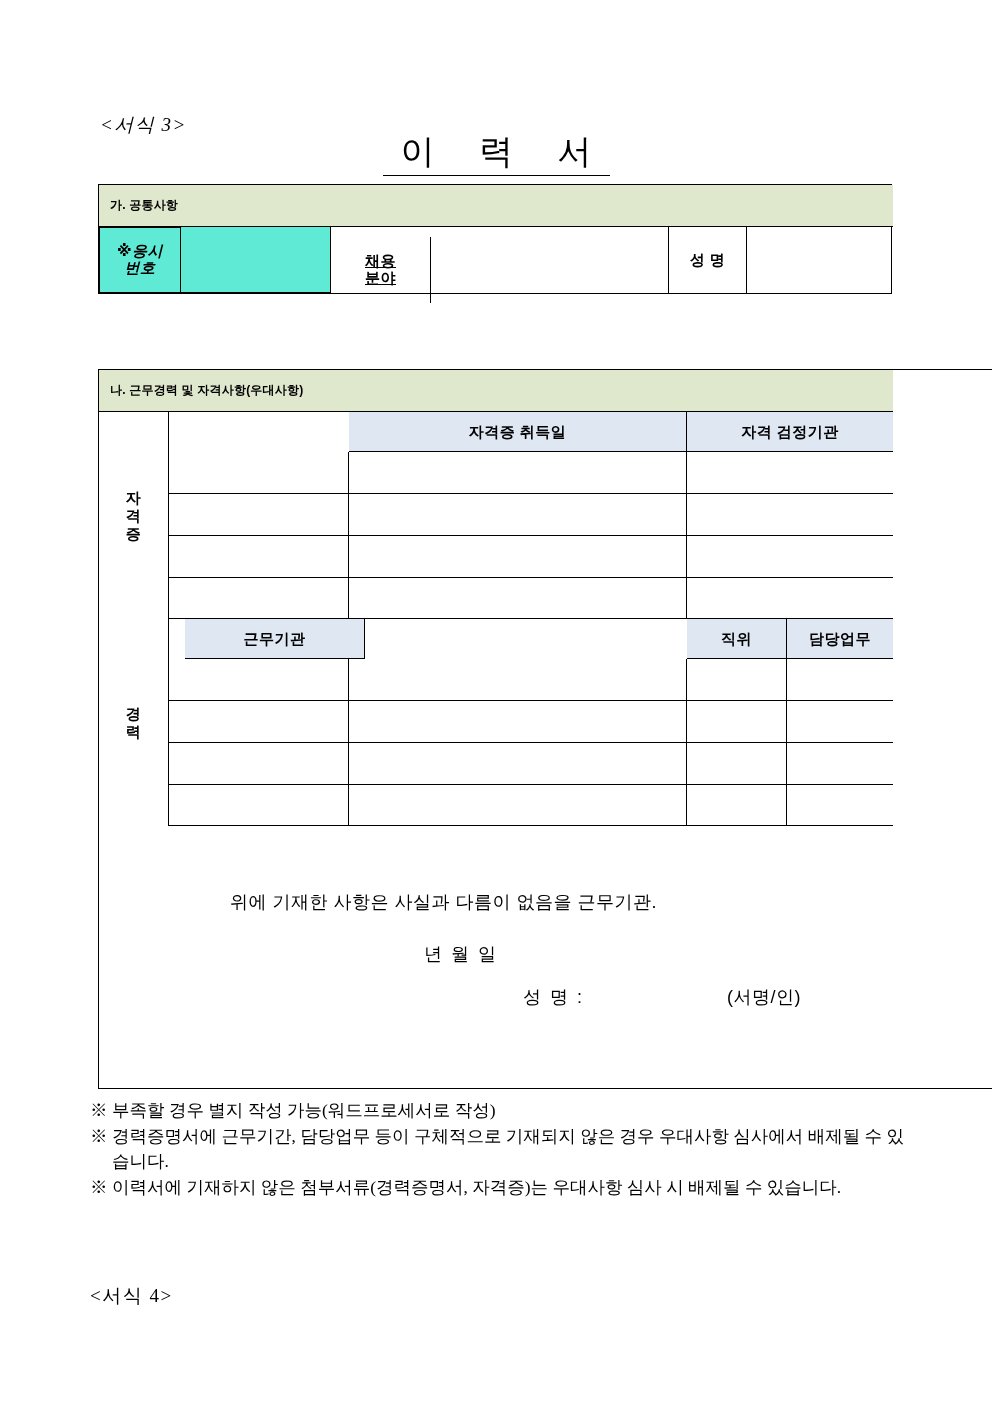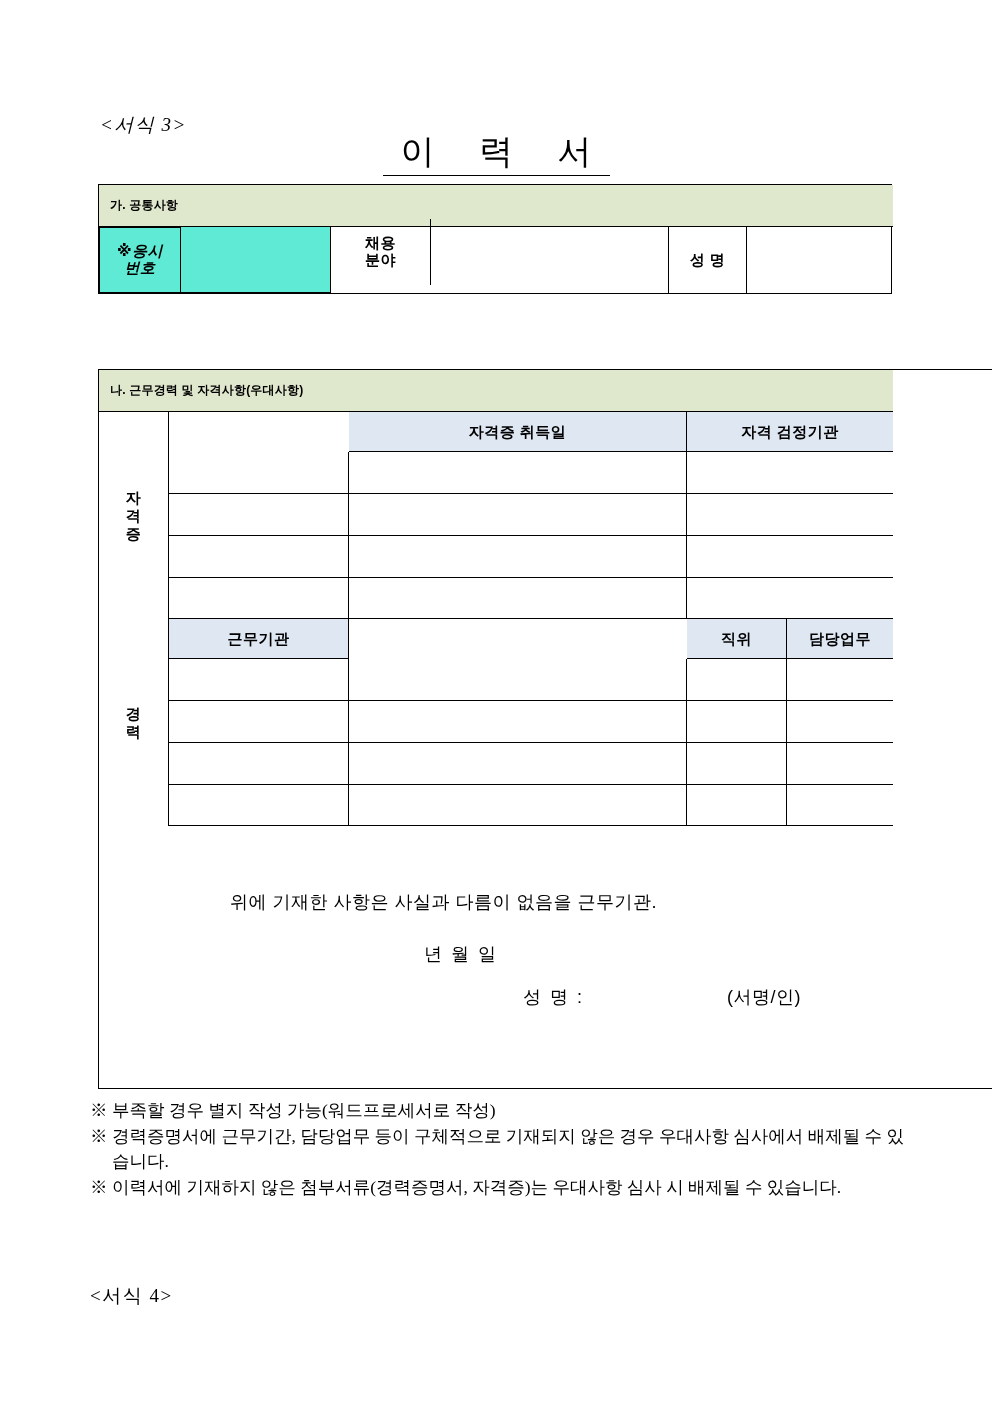--- a/index.html
+++ b/index.html
@@ -145,21 +145,21 @@
 
     <div class="band-green" style="position:absolute; left:0; top:0; width:794px; height:42px; border-bottom:1.6px solid #000;">가. 공통사항</div>
 
     <div class="cell gray stack thick-l thick-b b-t" style="left:0px; top:42px; width:82px; height:66px; border-right:1.8px solid #000;">
       <span>※응시</span>
       <span>번호</span>
     </div>
 
     <div class="cell gray thick-b" style="left:82px; top:42px; width:150px; height:66px; border-right:1.8px solid #000;"></div>
 
-    <div class="cell stack b-r" style="left:232px; top:34px; width:100px; height:66px;">
+    <div class="cell stack b-r" style="left:232px; top:52px; width:100px; height:66px;text-decoration:underline;">
       <span>채용</span>
       <span>분야</span>
     </div>
 
     <div class="cell b-r" style="left:332px; top:42px; width:238px; height:66px;"></div>
 
     <div class="cell b-r" style="left:570px; top:42px; width:78px; height:66px;">성 명</div>
 
     <div class="cell" style="left:648px; top:42px; width:146px; height:66px;"></div>
   </div>
@@ -191,21 +191,21 @@
 
     <div class="cell b-b b-r" style="left:70px;  top:208px; width:180px; height:41px;"></div>
     <div class="cell b-b b-r" style="left:250px; top:208px; width:338px; height:41px;"></div>
     <div class="cell b-b" style="left:588px; top:208px; width:206px; height:41px;"></div>
 
     <div class="cell b-r" style="left:0px; top:249px; width:70px; height:207px; flex-direction:column; line-height:1.2;">
       <span>경</span>
       <span>력</span>
     </div>
 
-    <div class="cell band-blue b-b b-r" style="left:70px; top:249px; width:180px; height:40px;">근무기관</div>
+    <div class="cell band-blue b-b b-r" style="left:86px; top:249px; width:180px; height:40px;">근무기관</div>
     <div class="cell band-blue b-b b-r" style="left:588px; top:249px; width:100px; height:40px;">직위</div>
     <div class="cell band-blue b-b" style="left:688px; top:249px; width:106px; height:40px;">담당업무</div>
 
     <div class="cell b-b b-r" style="left:70px;  top:289px; width:180px; height:42px;"></div>
     <div class="cell b-b b-r" style="left:250px; top:289px; width:338px; height:42px;"></div>
     <div class="cell b-b b-r" style="left:588px; top:289px; width:100px; height:42px;"></div>
     <div class="cell b-b" style="left:688px; top:289px; width:106px; height:42px;"></div>
 
     <div class="cell b-b b-r" style="left:70px;  top:331px; width:180px; height:42px;"></div>
     <div class="cell b-b b-r" style="left:250px; top:331px; width:338px; height:42px;"></div>

